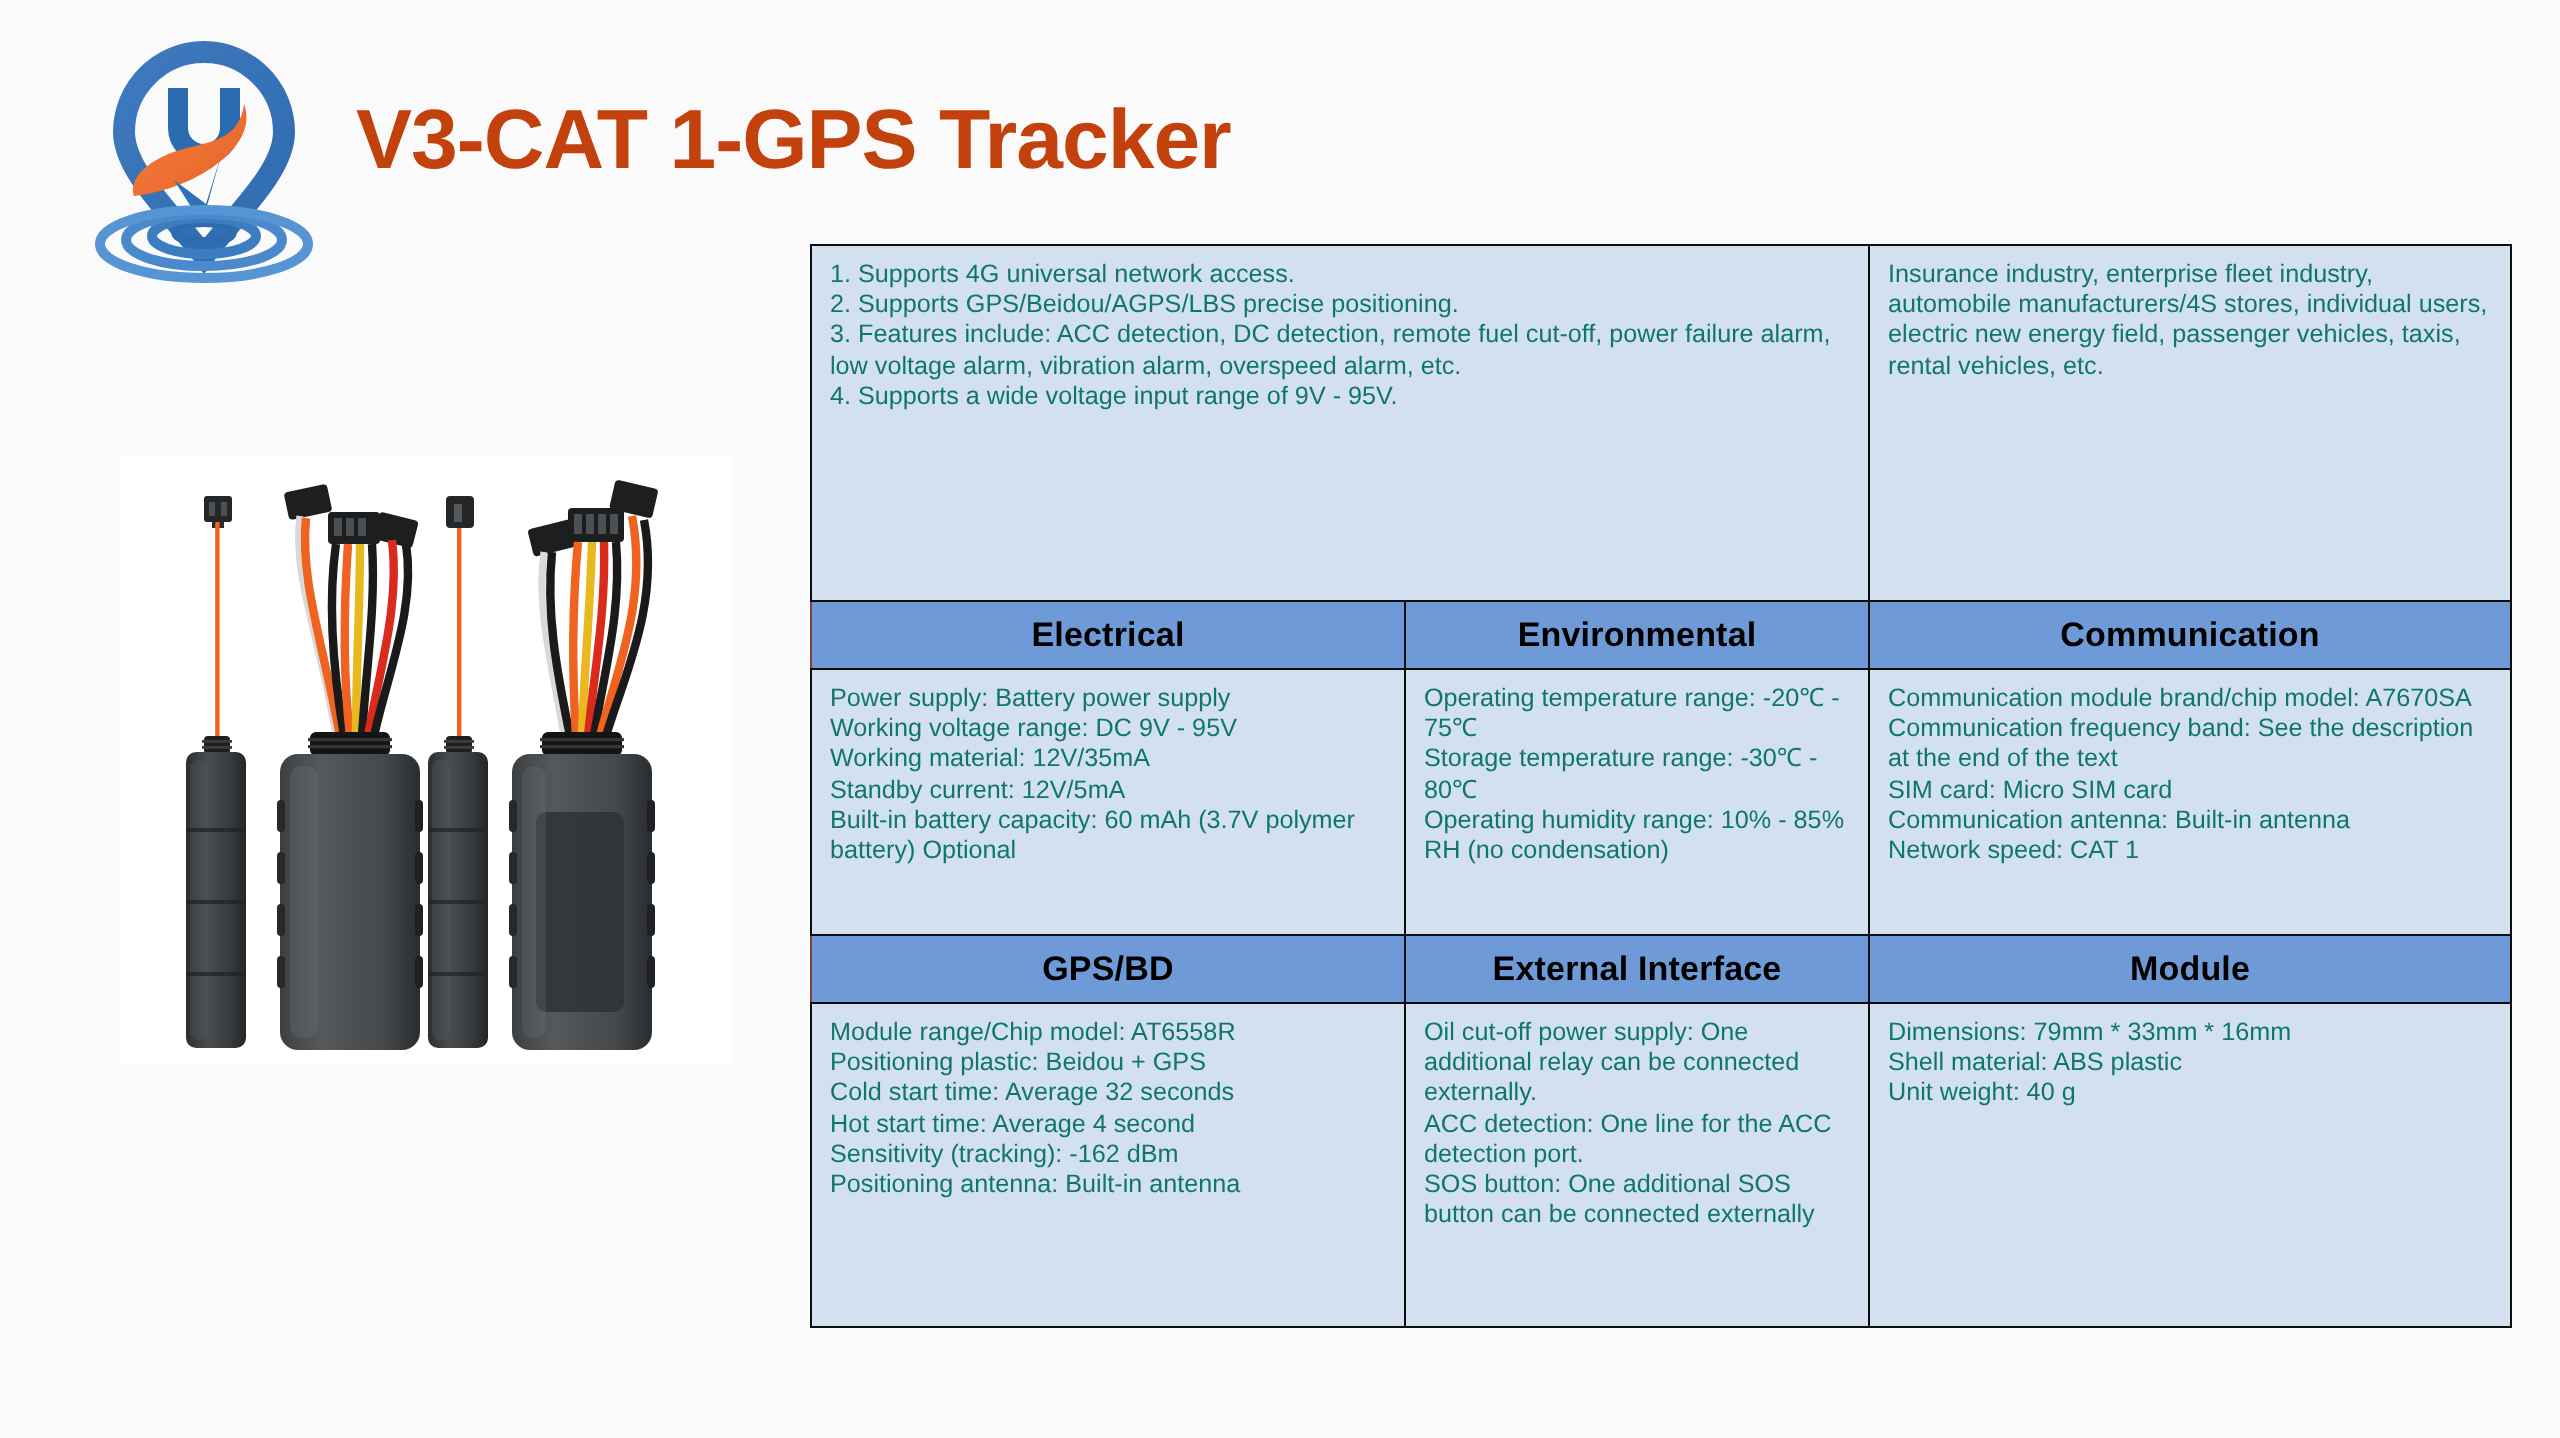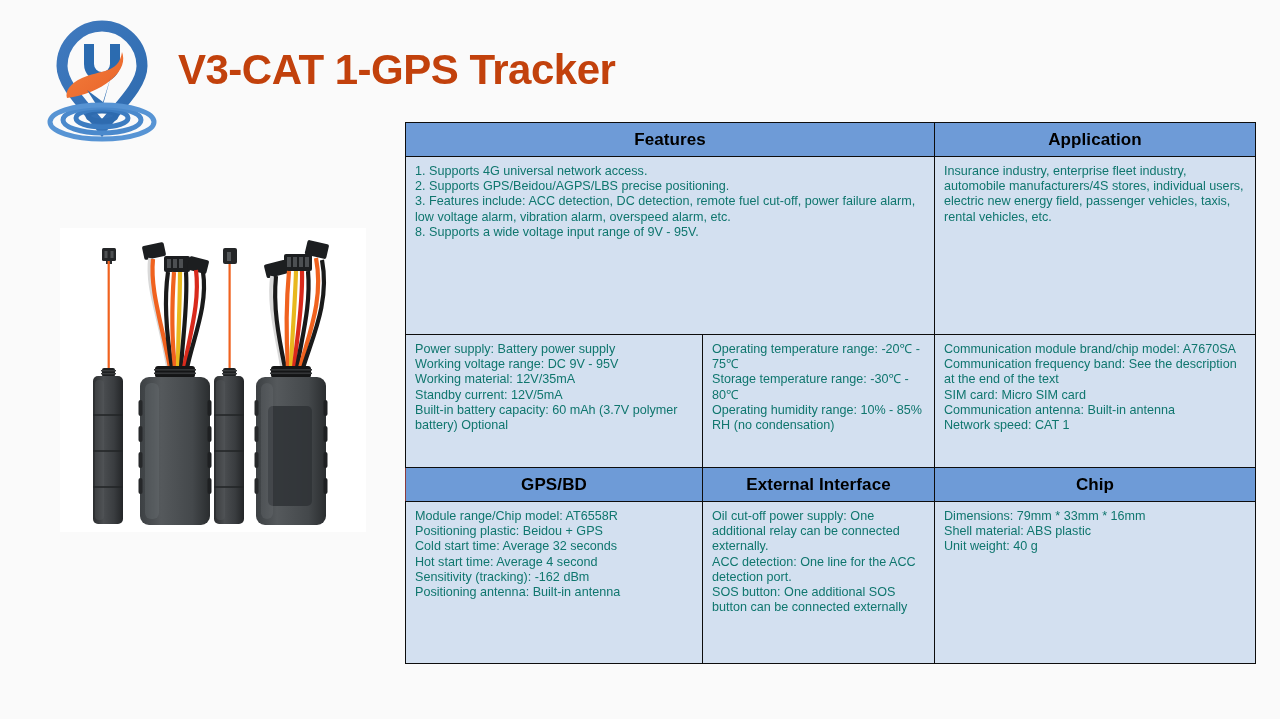--- a/index.html
+++ b/index.html
@@ -257,38 +257,39 @@
 </div>
 
 <table id="spec-table">
   <colgroup>
     <col style="width:297px">
     <col style="width:232px">
     <col style="width:321px">
   </colgroup>
   <tbody>
 
-    <tr>
-      <td class="hdr" colspan="2">Features</td>
-      <td class="hdr">Application</td>
-    </tr>
 
     <tr>
       <td class="body-cell" colspan="2" style="height:163px">
         <div class="line">1. Supports 4G universal network access.</div>
         <div class="line">2. Supports GPS/Beidou/AGPS/LBS precise positioning.</div>
         <div class="line">3. Features include: ACC detection, DC detection, remote fuel cut-off, power failure alarm, low voltage alarm, vibration alarm, overspeed alarm, etc.</div>
-        <div class="line">8. Supports a wide voltage input range of 9V - 95V.</div>
+        <div class="line">4. Supports a wide voltage input range of 9V - 95V.</div>
       </td>
       <td class="body-cell">
         <div class="line">Insurance industry, enterprise fleet industry, automobile manufacturers/4S stores, individual users, electric new energy field, passenger vehicles, taxis, rental vehicles, etc.</div>
       </td>
     </tr>
 
 
+    <tr>
+      <td class="hdr redleft">Electrical</td>
+      <td class="hdr">Environmental</td>
+      <td class="hdr">Communication</td>
+    </tr>
 
     <tr>
       <td class="body-cell" style="height:118px">
         <div class="line">Power supply: Battery power supply</div>
         <div class="line">Working voltage range: DC 9V - 95V</div>
         <div class="line">Working material: 12V/35mA</div>
         <div class="line">Standby current: 12V/5mA</div>
         <div class="line">Built-in battery capacity: 60 mAh (3.7V polymer battery) Optional</div>
       </td>
       <td class="body-cell">
@@ -301,21 +302,21 @@
         <div class="line">Communication frequency band: See the description at the end of the text</div>
         <div class="line">SIM card: Micro SIM card</div>
         <div class="line">Communication antenna: Built-in antenna</div>
         <div class="line">Network speed: CAT 1</div>
       </td>
     </tr>
 
     <tr>
       <td class="hdr redleft">GPS/BD</td>
       <td class="hdr">External Interface</td>
-      <td class="hdr">Chip</td>
+      <td class="hdr">Module</td>
     </tr>
 
     <tr>
       <td class="body-cell" style="height:147px">
         <div class="line">Module range/Chip model: AT6558R</div>
         <div class="line">Positioning plastic: Beidou + GPS</div>
         <div class="line">Cold start time: Average 32 seconds</div>
         <div class="line">Hot start time: Average 4 second</div>
         <div class="line">Sensitivity (tracking): -162 dBm</div>
         <div class="line">Positioning antenna: Built-in antenna</div>

